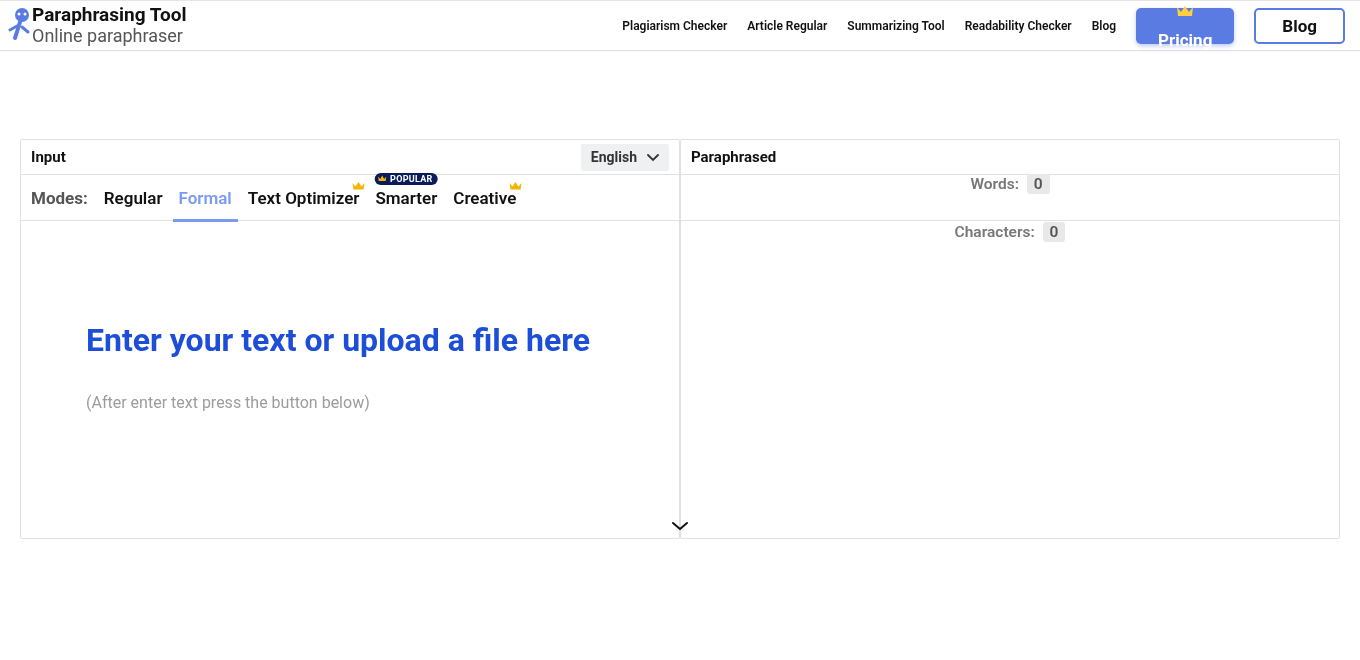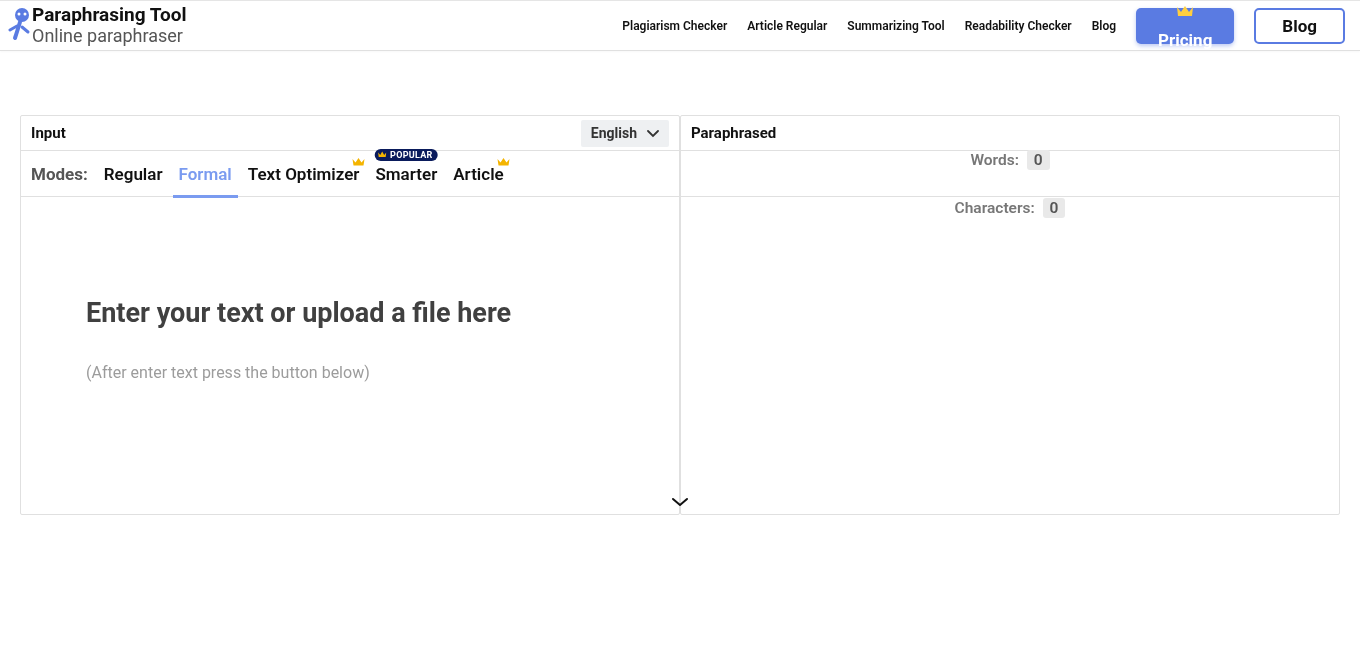--- a/index.html
+++ b/index.html
@@ -63,21 +63,21 @@
   }
   .btn-login {
     background:#fff;
     color:#111;
     border: 2px solid #5a7be2;
     padding: 0 26px;
   }
 
   
   .workspace {
-    margin: 64px 20px 0 20px;
+    margin: 88px 20px 0 20px;
     display:flex;
     gap:0;
     position:relative;
   }
   .panel {
     border:1px solid #e0e0e0;
     border-radius:2px;
     background:#fff;
     flex:1;
     min-height: 400px;
@@ -158,23 +158,23 @@
     align-items:center;
     gap:3px;
     letter-spacing:0.3px;
   }
 
   .input-area {
     flex:1;
     padding: 100px 55px 0 65px;
   }
   .placeholder-big {
-    font-size:27px;
-    font-weight:700;
-    color:#404040;
+    font-size:32px;
+    font-weight:700;
+    color:#1d4ed8;
     margin-bottom: 34px;
   }
   .placeholder-sub {
     font-size:16px;
     color:#9c9c9c;
   }
 
   .stats-row {
     height:46px;
     border-bottom:1px solid #e0e0e0;
@@ -286,21 +286,21 @@
         <span class="popular-badge">
           <span>
             <svg width="9" height="7" viewBox="0 0 9 7">
                 <path d="M0.5 1.5 L2.5 4 L4.5 0.5 L6.5 4 L8.5 1.5 L8 6 L1 6 Z" fill="#f4b400"></path>
               </svg>
           </span>
           <span>POPULAR</span>
         </span>
       </div>
       <div class="mode">
-        <span>Article</span>
+        <span>Creative</span>
         <span class="crown-badge">
           <svg width="13" height="10" viewBox="0 0 13 10">
               <path d="M0.5 2 L3.5 5.5 L6.5 1 L9.5 5.5 L12.5 2 L11.5 8.5 L1.5 8.5 Z" fill="#f4b400"></path>
             </svg>
         </span>
       </div>
     </div>
 
     <div class="input-area">
       <div class="placeholder-big">Enter your text or upload a file here</div>

